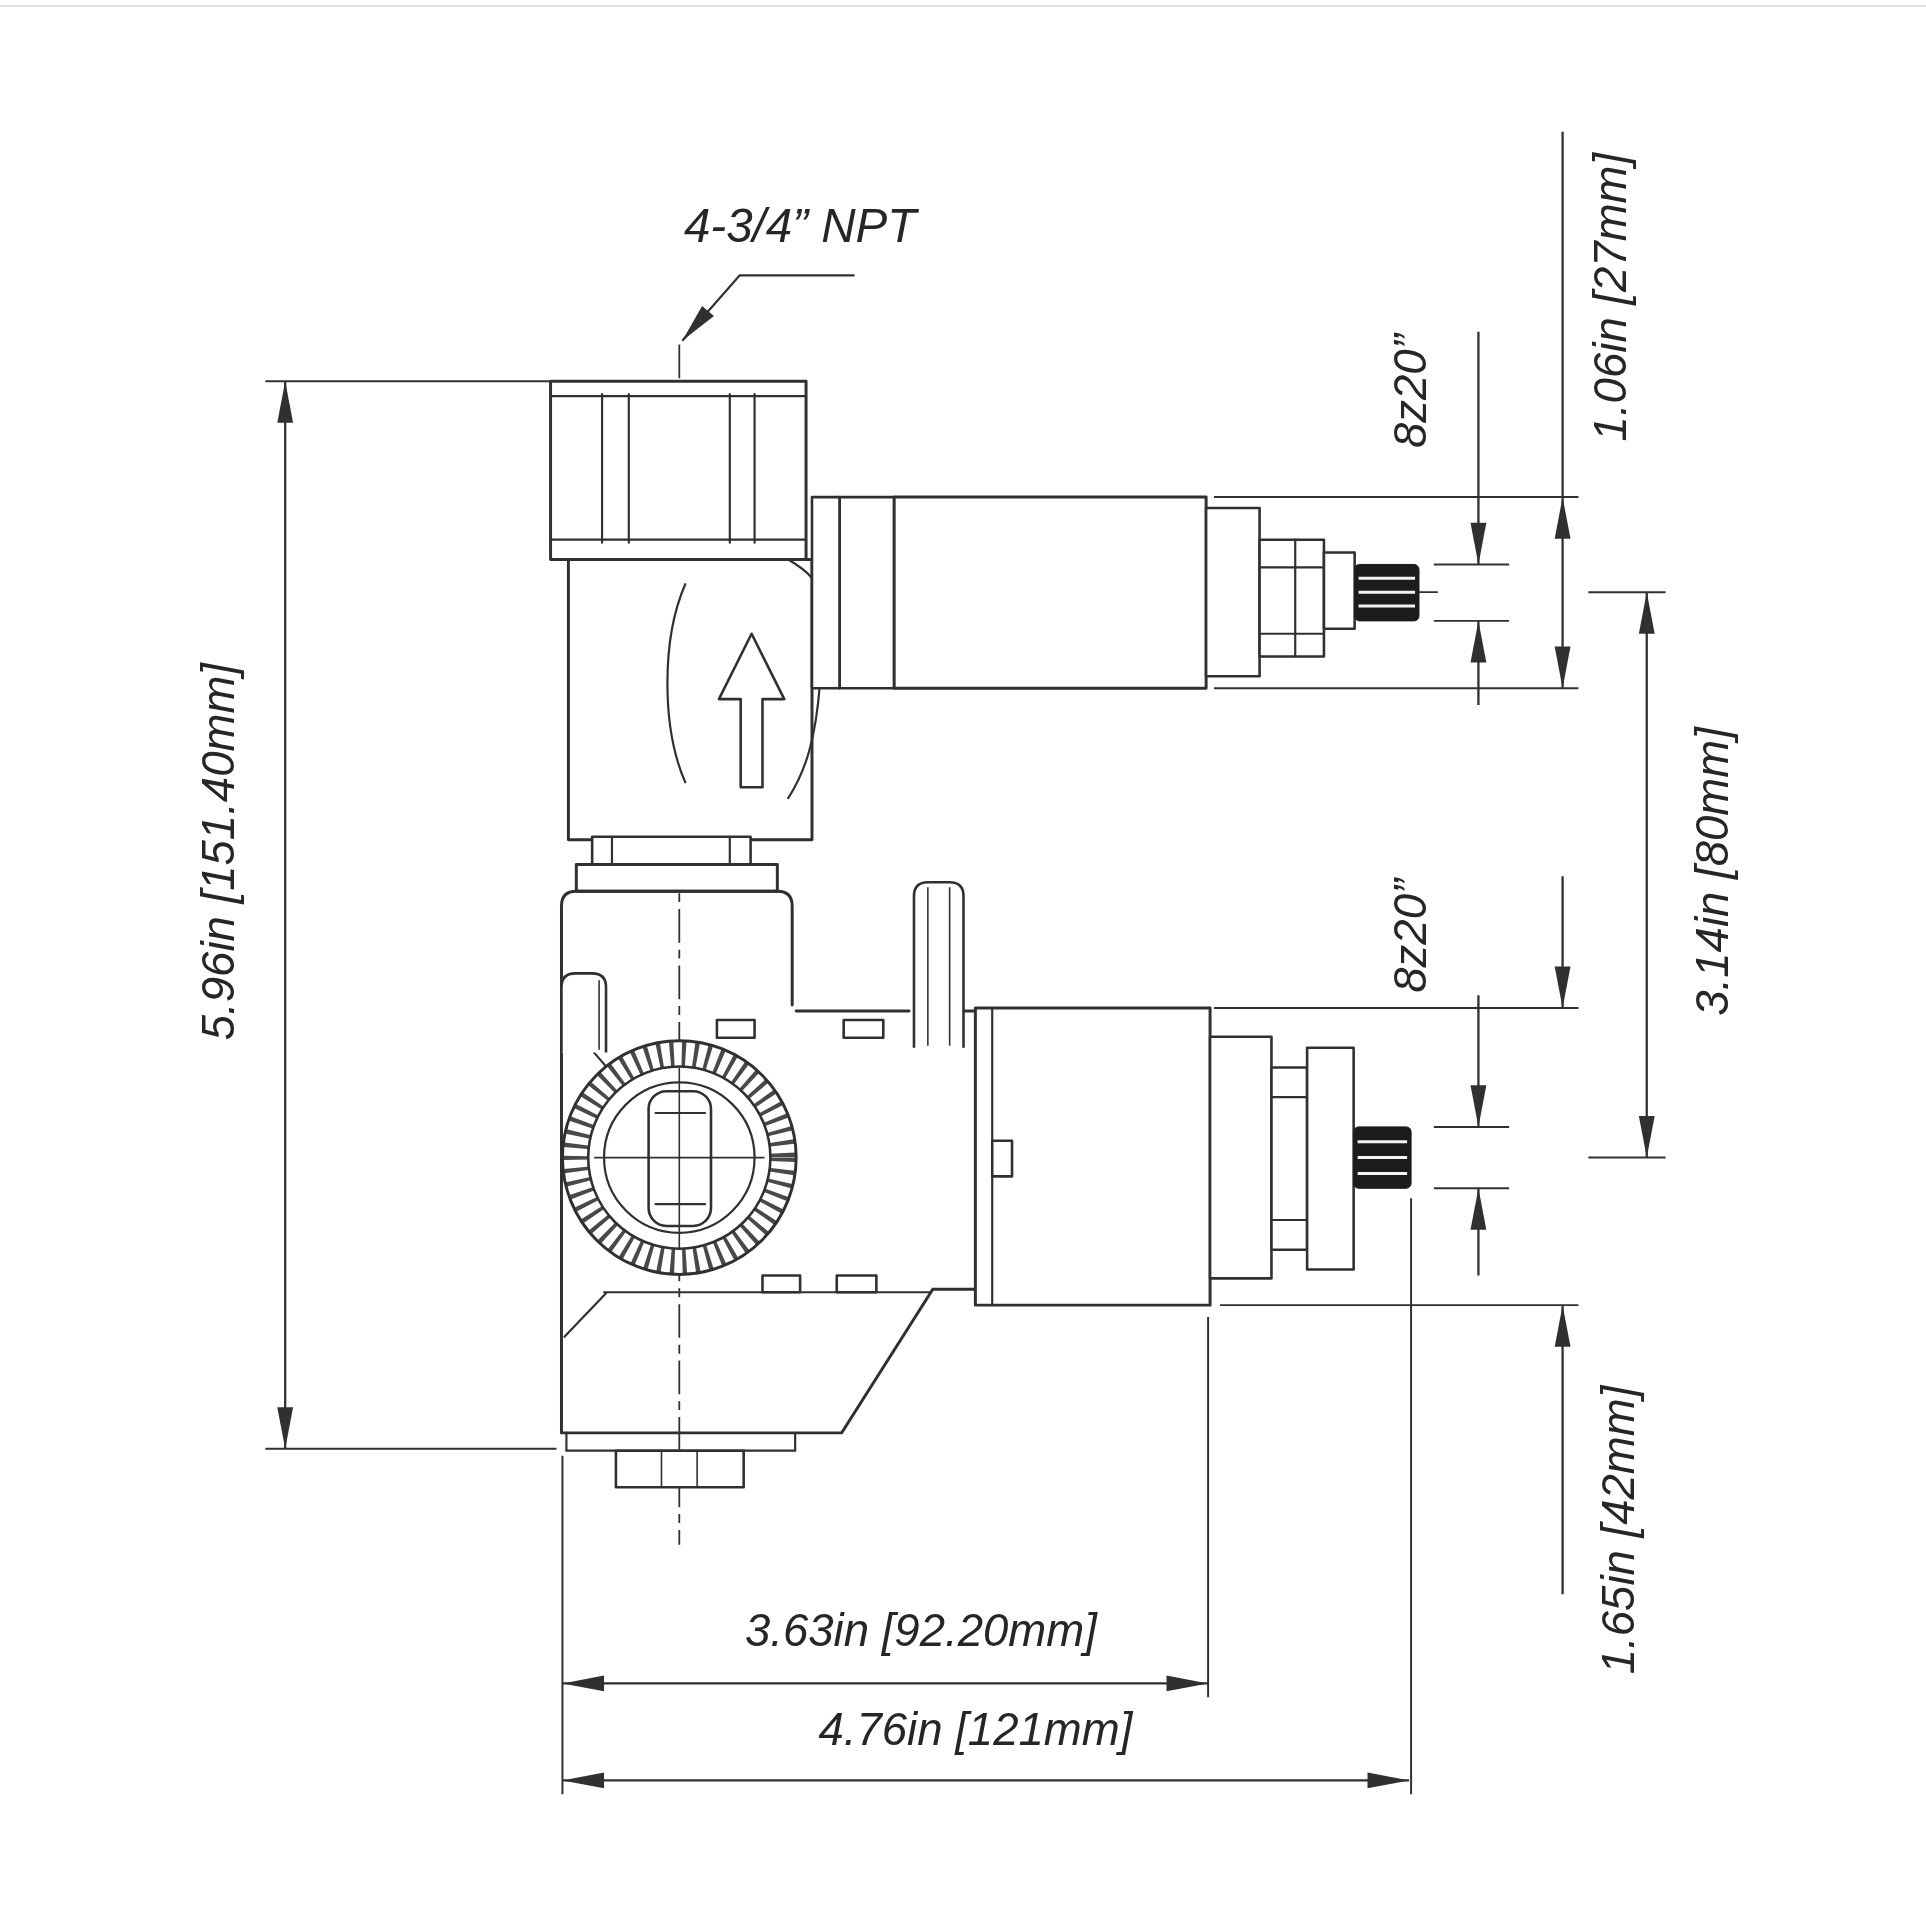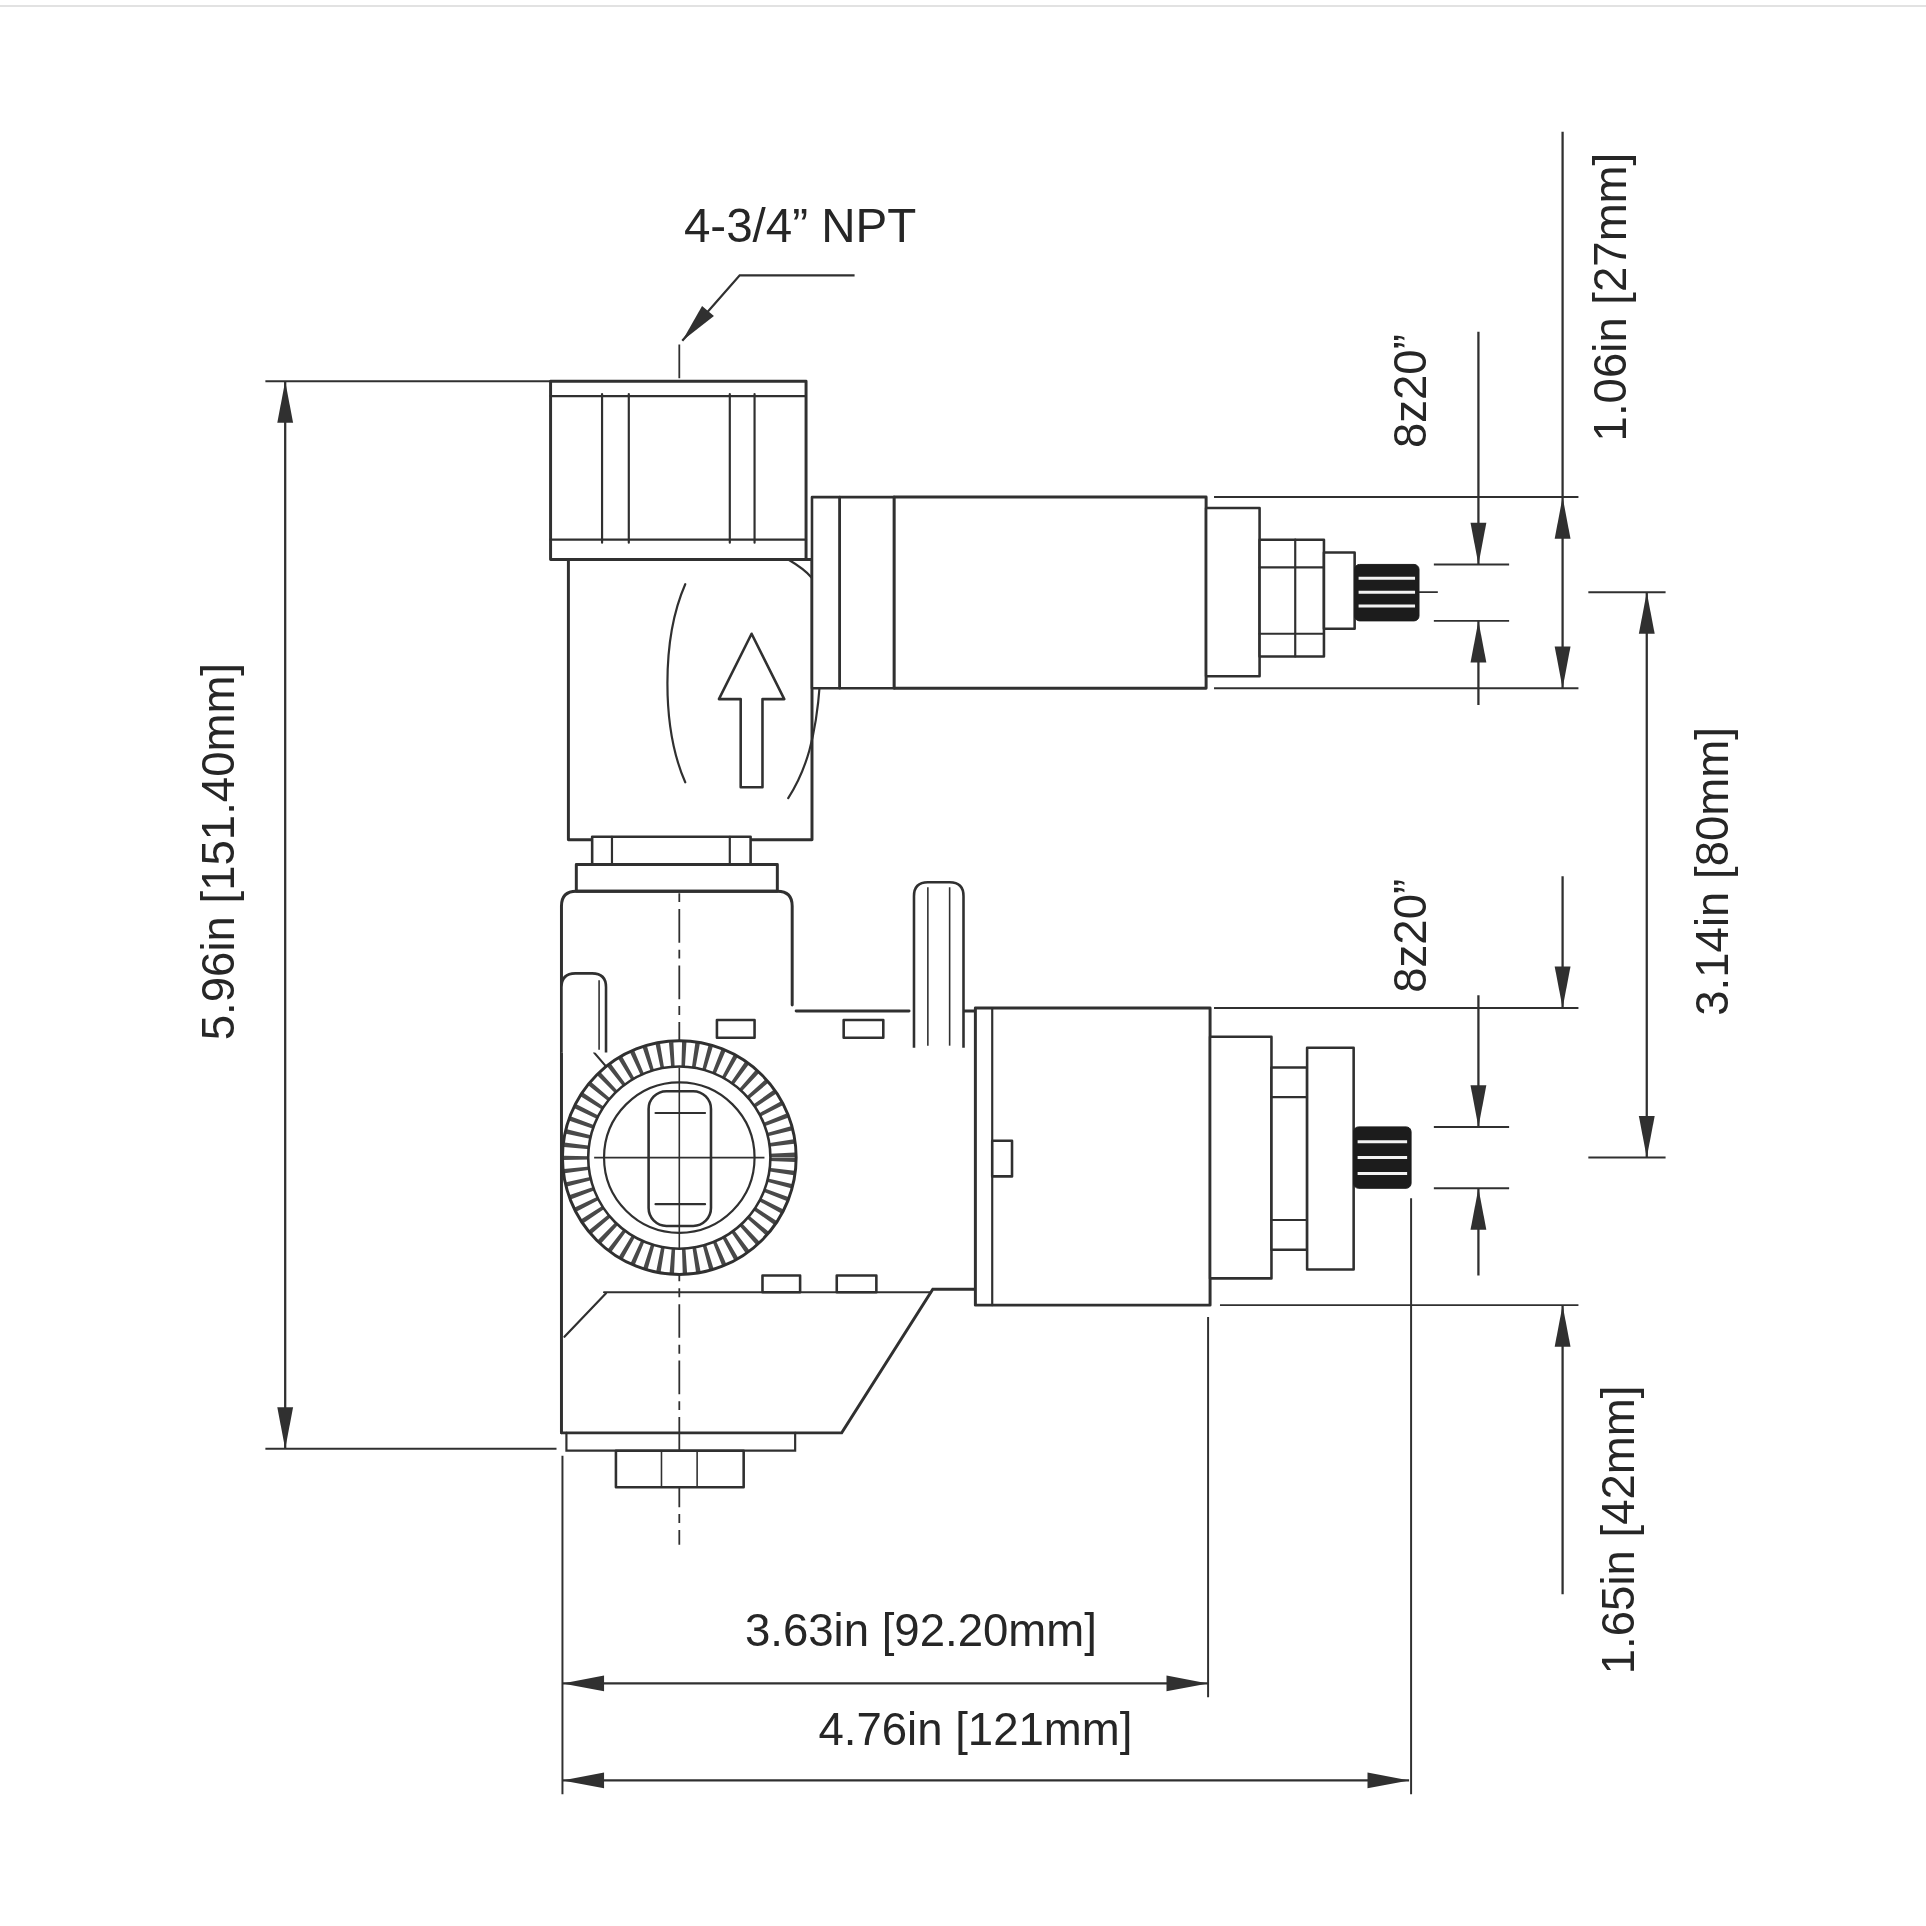--- a/index.html
+++ b/index.html
@@ -1,17 +1,17 @@
 <!DOCTYPE html>
 <html><head>
 <meta charset="utf-8">
 <style>
   html,body{margin:0;padding:0;background:#ffffff;}
   .stage{position:relative;width:1927px;height:1927px;background:#ffffff;overflow:hidden;
-         font-family:"Liberation Sans", sans-serif;}
+         font-family:"Liberation Sans", sans-serif;font-style:italic;}
   svg{position:absolute;left:0;top:0;}
   
   .ol{fill:#ffffff;stroke:#303030;stroke-width:3;stroke-linejoin:round;}
   .ol2{fill:#ffffff;stroke:#303030;stroke-width:2.6;stroke-linejoin:round;}
   .ln{fill:none;stroke:#303030;stroke-width:2.2;stroke-linecap:round;}
   .ln3{fill:none;stroke:#303030;stroke-width:3;stroke-linecap:round;}
   .thin{fill:none;stroke:#303030;stroke-width:1.6;}
   .ext{fill:none;stroke:#303030;stroke-width:2;}
   .dim{fill:none;stroke:#303030;stroke-width:2.3;}
   .arrow{fill:#303030;stroke:none;}

